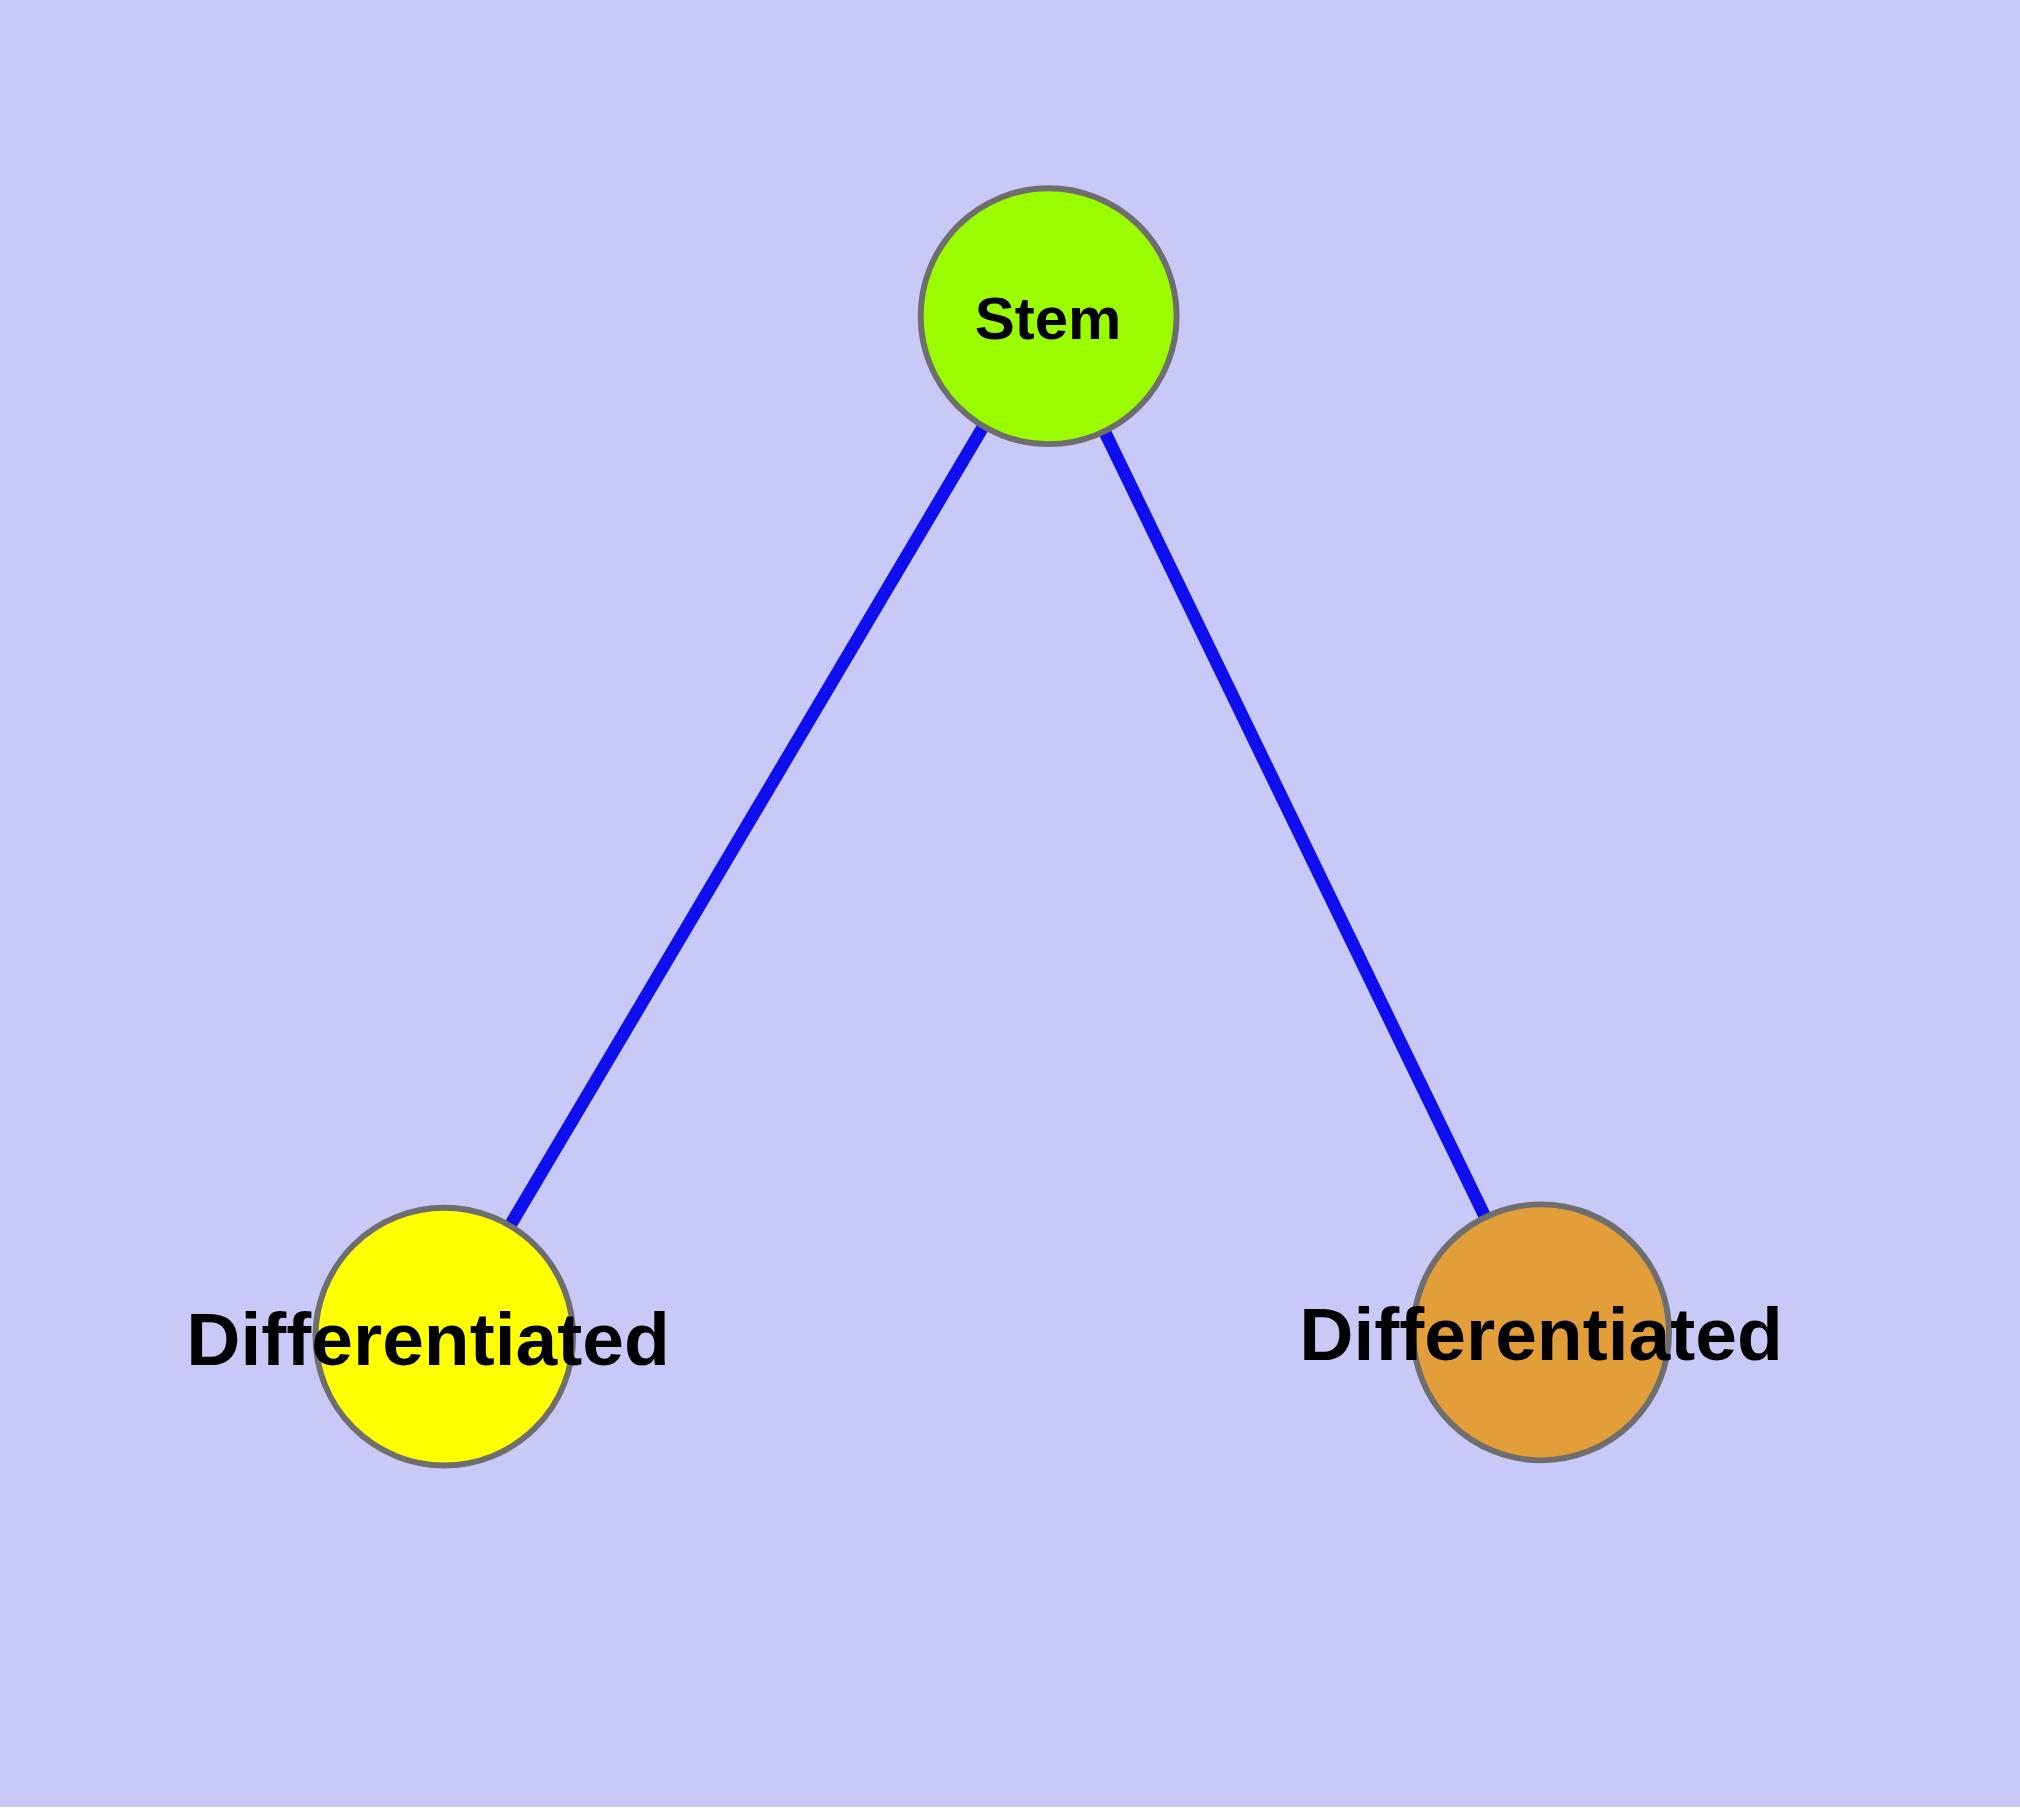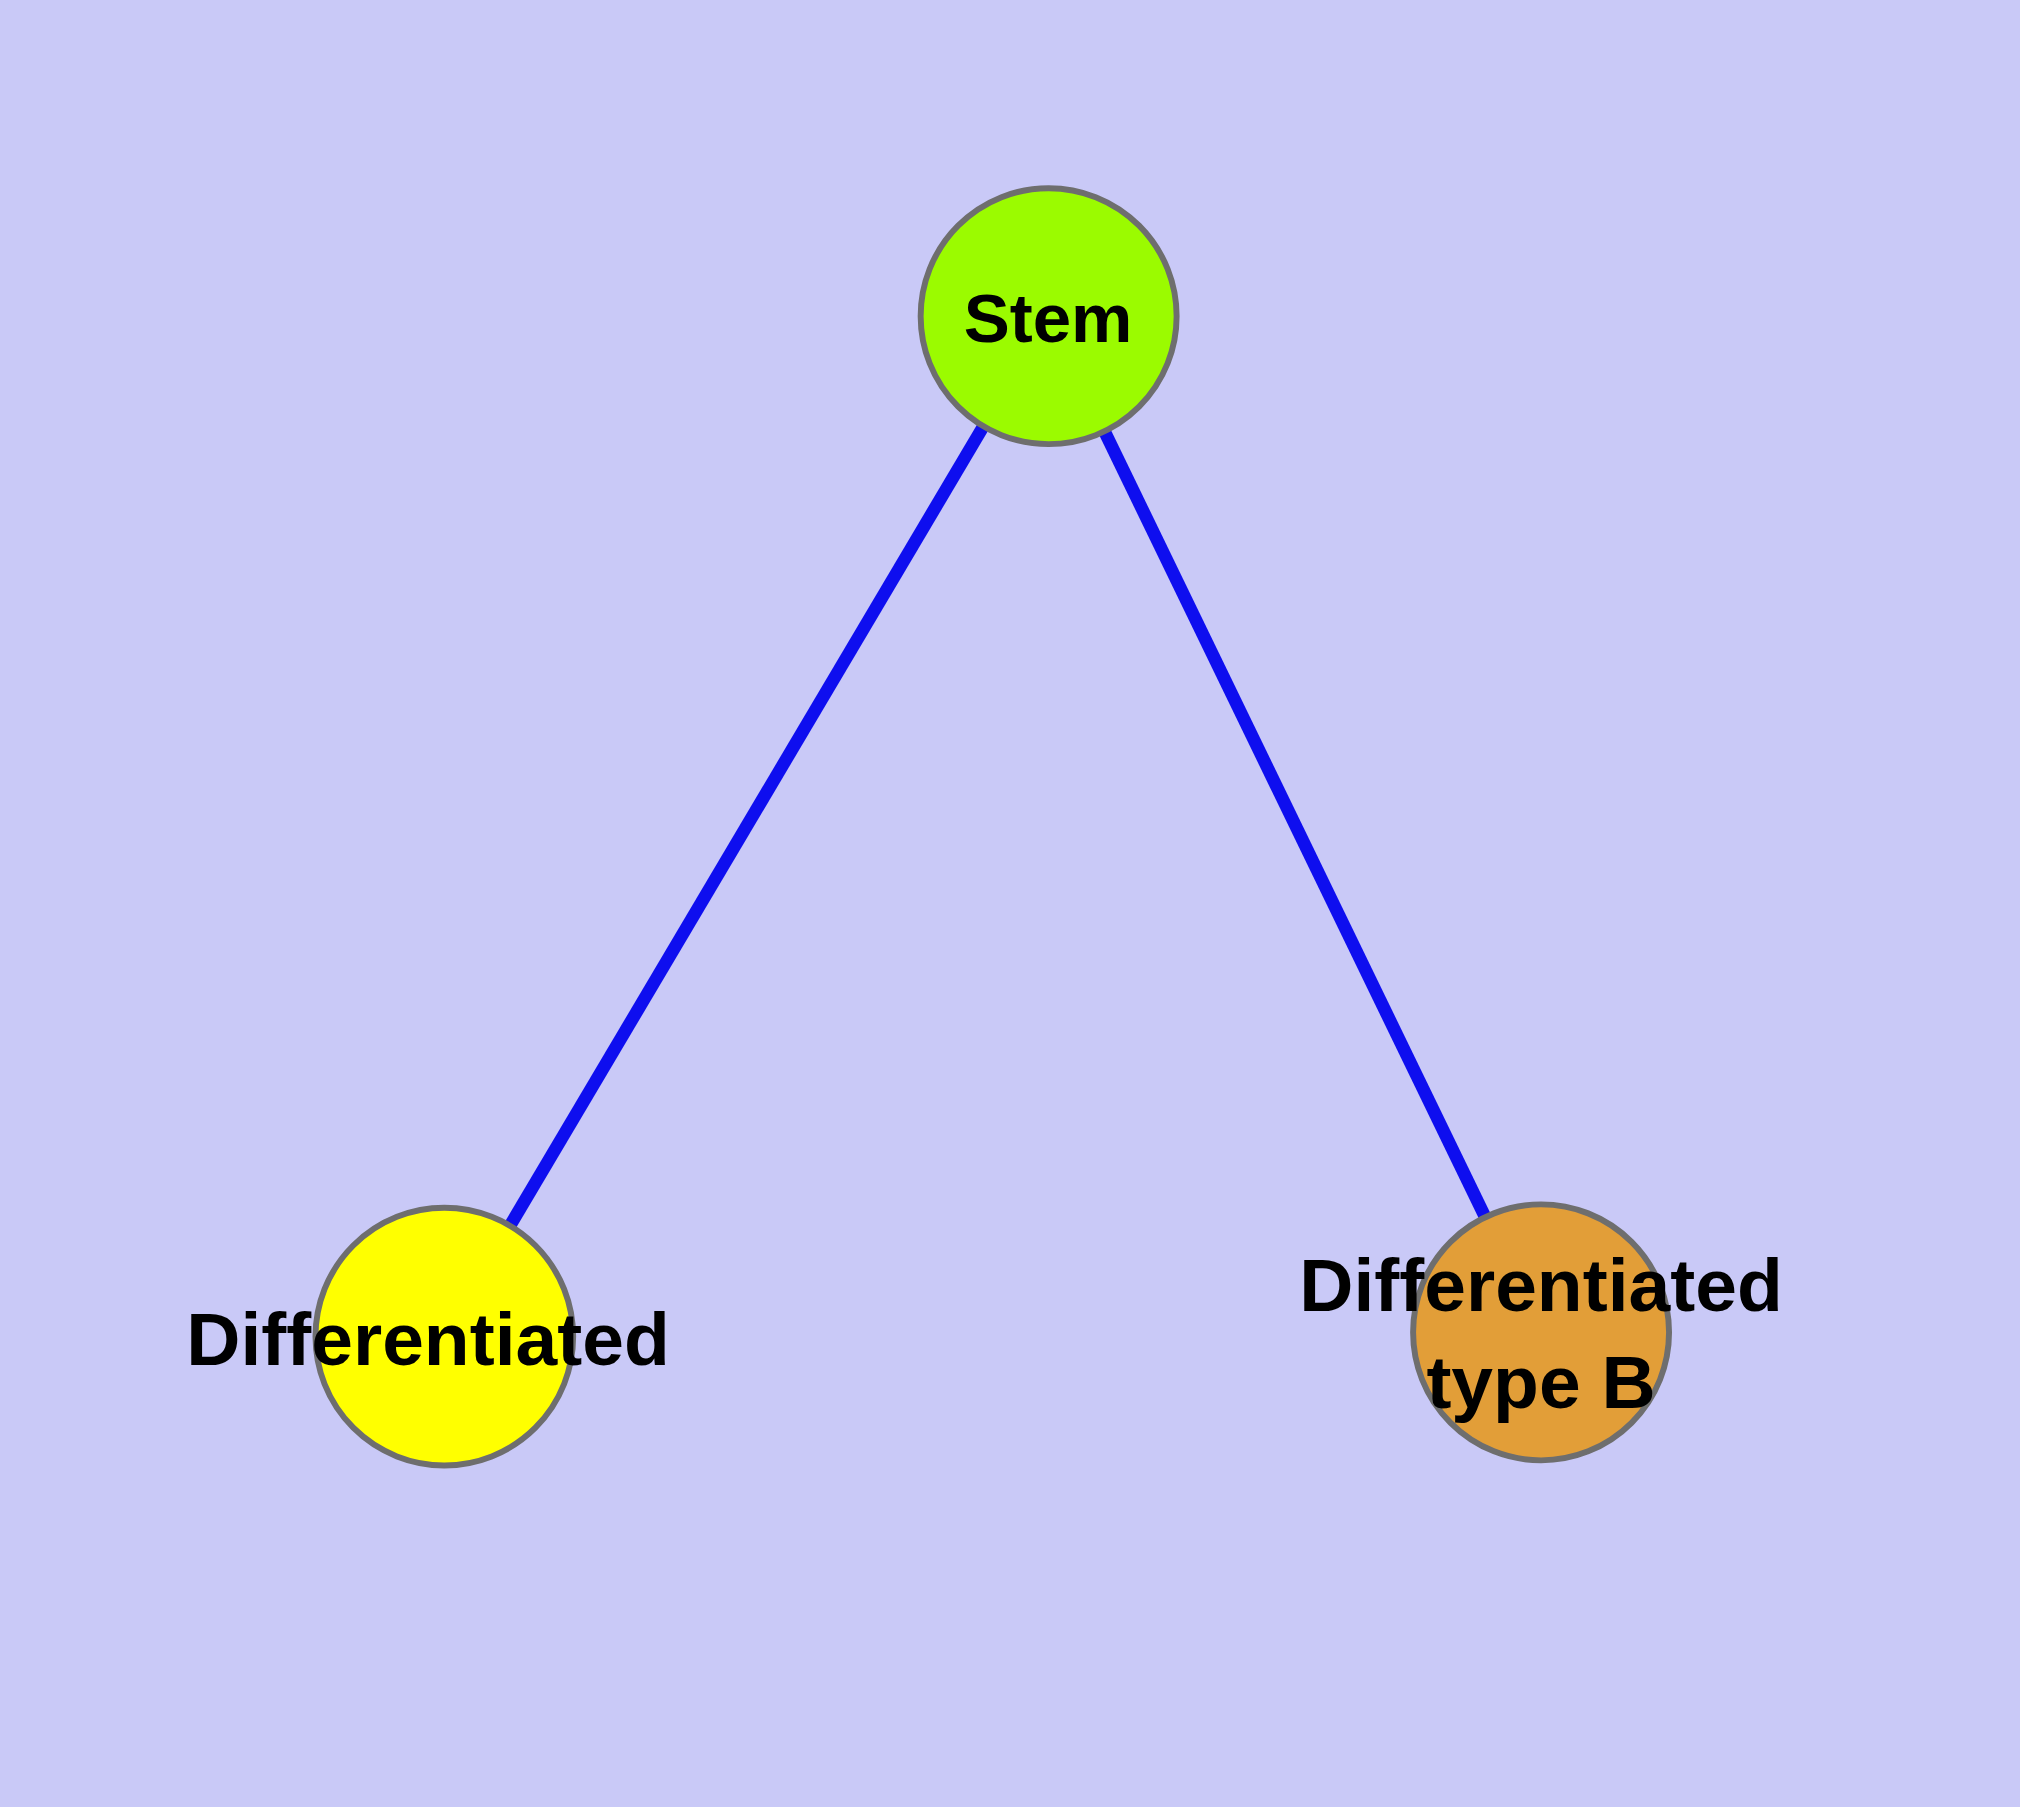--- a/index.html
+++ b/index.html
@@ -38,21 +38,21 @@
     transform: translate(-50%, -50%);
     text-align: center;
     font-weight: bold;
     color: #000000;
     white-space: nowrap;
     pointer-events: none;
   }
   .node-label.stem {
     left: 1048px;
     top: 319px;
-    font-size: 69px;
+    font-size: 60px;
     line-height: 76px;
   }
   .node-label.type-a {
     left: 428px;
     top: 1339px;
     font-size: 75px;
     line-height: 97px;
   }
   .node-label.type-b {
     left: 1541px;
@@ -77,17 +77,16 @@
   </svg>
 
   <div class="node-label stem">Stem</div>
 
   <div class="node-label type-a">
     <span>Differentiated</span><br>
   </div>
 
   <div class="node-label type-b">
     <span>Differentiated</span><br>
-    <span>type B</span>
   </div>
 
 </div>
 
 
 </body></html>

